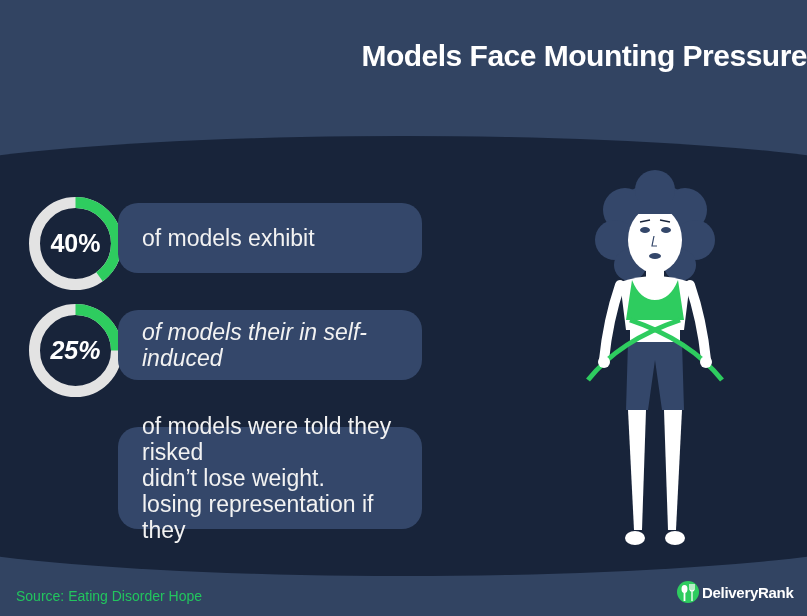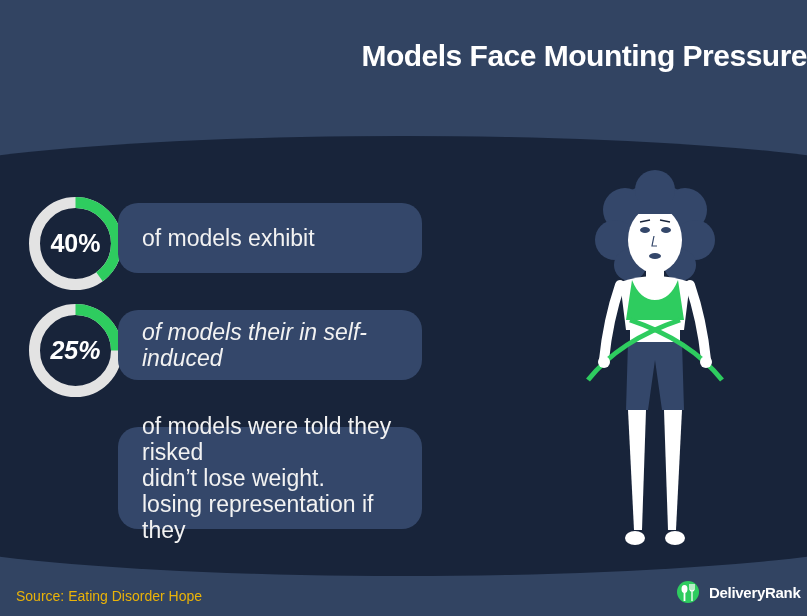--- a/index.html
+++ b/index.html
@@ -36,25 +36,25 @@
     }
     .stat-card {
       position: absolute; left: 102px; width: 304px;
       background: #34476a; border-radius: 20px;
       color: #f2f2f2; font-size: 23px; line-height: 26px;
       padding: 0 24px; display: flex; flex-direction: column; justify-content: center;
     }
     .figure { position: absolute; left: 580px; top: 170px; width: 150px; height: 390px; }
     .footer-source {
       position: absolute; left: 16px; top: 588px;
-      color: #eab308; font-size: 14px;
+      color: #22c55e; font-size: 14px;
     }
     .logo {
       position: absolute; left: 676px; top: 580px;
-      display: flex; align-items: center; gap: 9px;
+      display: flex; align-items: center; gap: 2px;
     }
     .logo-text { color: #ffffff; font-weight: bold; font-size: 15px; letter-spacing: -0.3px; }
   </style>
 </head>
 <body>
 
 <div class="top-band"></div>
 <div class="dark-panel"></div>
 
 <div class="title">

